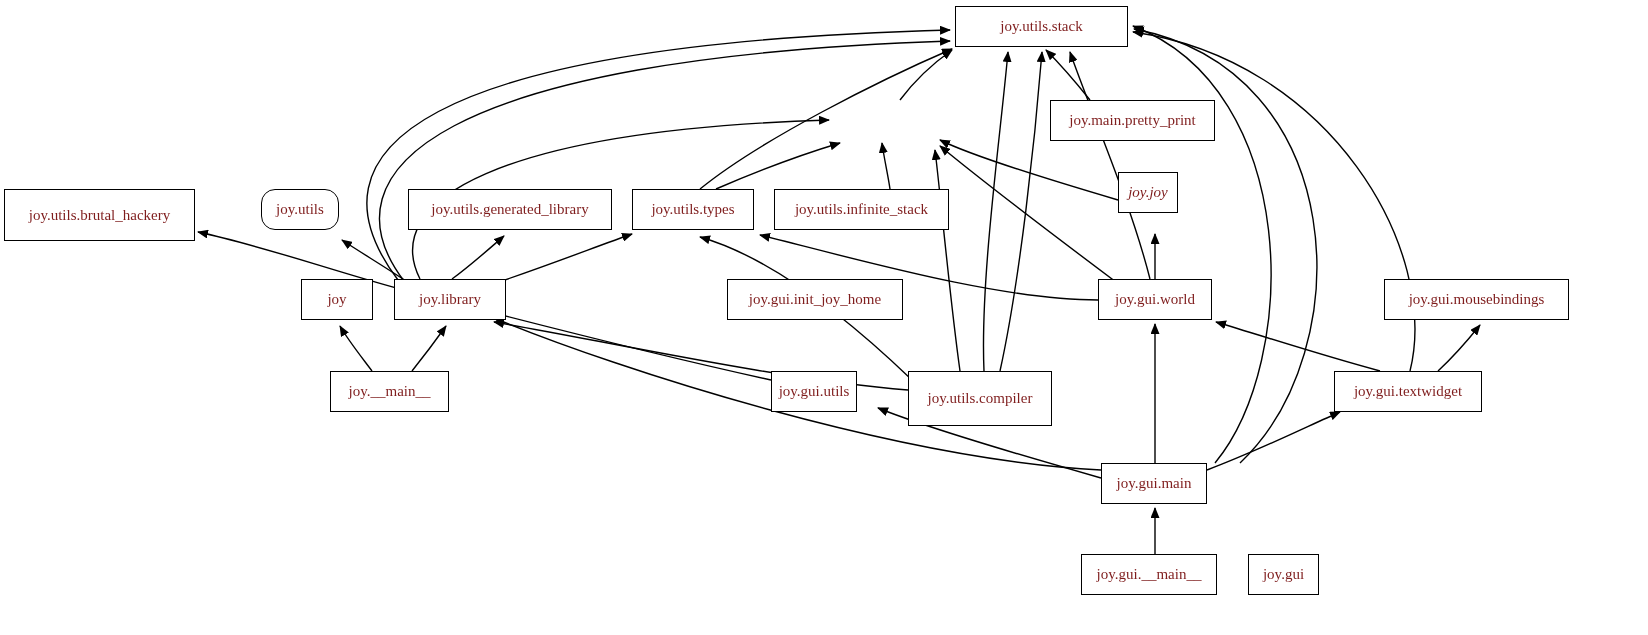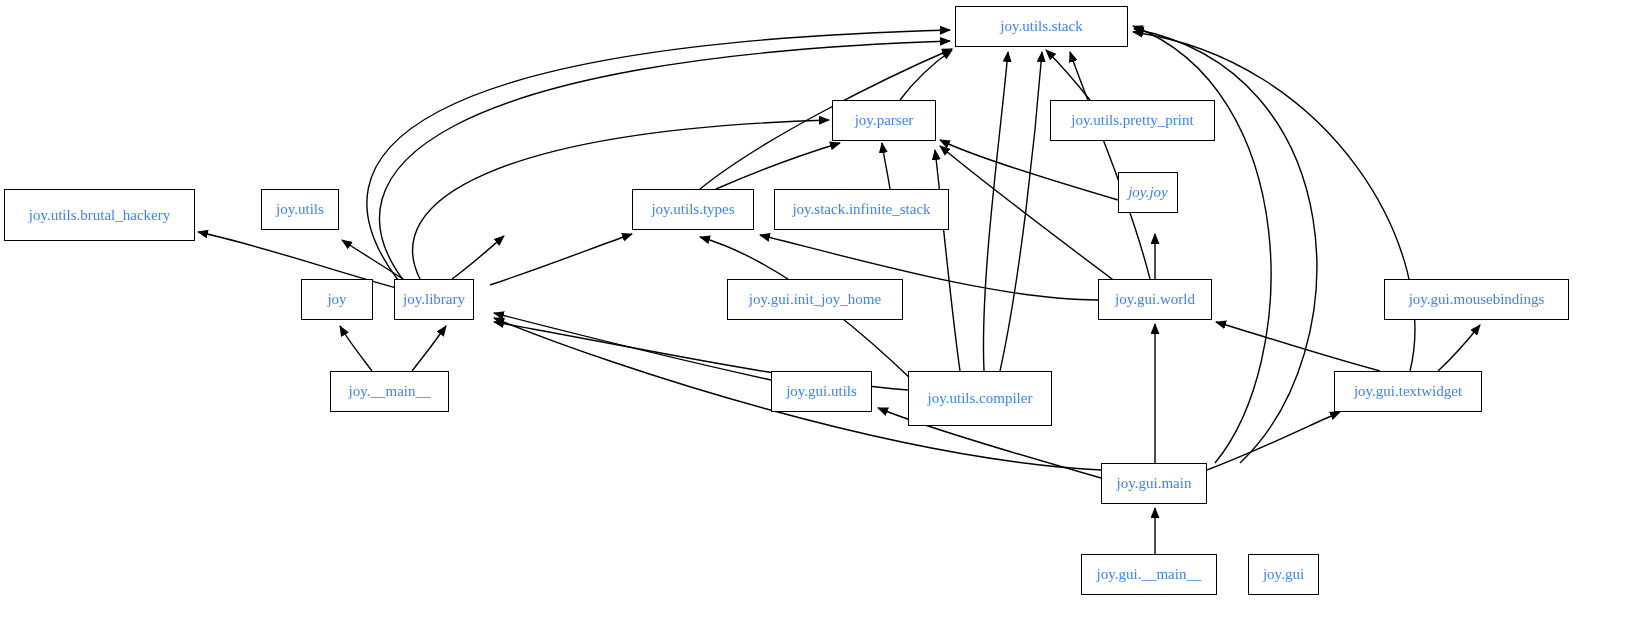--- a/index.html
+++ b/index.html
@@ -40,21 +40,21 @@
     justify-content: center;
     font-family: "Liberation Serif", "DejaVu Serif", serif;
     font-size: 15px;
     color: #000000;
     line-height: 1;
     white-space: nowrap;
   }
   .node-label {
     font-family: "Liberation Serif", "DejaVu Serif", serif;
     font-size: 15px;
-    color: #3b82f6;
+    color: #7f1d1d;
   }
 </style>
 </head>
 <body>
 
 <div id="canvas" style="width: 1648px; height: 635px;">
 
   <svg id="edge-layer" viewBox="0 0 1648 635" width="1648" height="635" xmlns="http://www.w3.org/2000/svg">
     <defs>
       <marker id="ah" markerWidth="11" markerHeight="9" refX="10" refY="4.5" orient="auto" markerUnits="userSpaceOnUse">
@@ -131,60 +131,60 @@
 
       <path d="M1155,554 C1155,540 1155,525 1155,508"></path>
 
     </g>
   </svg>
 
   <div id="node-layer">
       <div class="node" style="left: 955px; top: 6px; width: 173px; height: 41px;">
         <span class="node-label">joy.utils.stack</span>
       </div>
-      <div class="node" style="left: 832px; top: 100px; width: 104px; height: 41px;">
-        <span class="node-label">joy.parser</span>
-      </div>
       <div class="node" style="left: 1050px; top: 100px; width: 165px; height: 41px;">
-        <span class="node-label">joy.utils.pretty_print</span>
+        <span class="node-label">joy.main.pretty_print</span>
       </div>
       <div class="node" style="left: 4px; top: 189px; width: 191px; height: 52px;">
         <span class="node-label">joy.utils.brutal_hackery</span>
       </div>
-      <div class="node" style="left: 261px; top: 189px; width: 78px; height: 41px;">
+      <div class="node" style="left: 261px; top: 189px; width: 78px; height: 41px; border-radius: 14px;">
         <span class="node-label">joy.utils</span>
+      </div>
+      <div class="node" style="left: 408px; top: 189px; width: 204px; height: 41px;">
+        <span class="node-label">joy.utils.generated_library</span>
       </div>
       <div class="node" style="left: 632px; top: 189px; width: 122px; height: 41px;">
         <span class="node-label">joy.utils.types</span>
       </div>
       <div class="node" style="left: 774px; top: 189px; width: 175px; height: 41px;">
-        <span class="node-label">joy.stack.infinite_stack</span>
+        <span class="node-label">joy.utils.infinite_stack</span>
       </div>
       <div class="node" style="left: 1118px; top: 172px; width: 60px; height: 41px; font-style: italic;">
         <span class="node-label">joy.joy</span>
       </div>
       <div class="node" style="left: 301px; top: 279px; width: 72px; height: 41px;">
         <span class="node-label">joy</span>
       </div>
-      <div class="node" style="left: 394px; top: 279px; width: 80px; height: 41px;">
+      <div class="node" style="left: 394px; top: 279px; width: 112px; height: 41px;">
         <span class="node-label">joy.library</span>
       </div>
       <div class="node" style="left: 727px; top: 279px; width: 176px; height: 41px;">
         <span class="node-label">joy.gui.init_joy_home</span>
       </div>
       <div class="node" style="left: 1098px; top: 279px; width: 114px; height: 41px;">
         <span class="node-label">joy.gui.world</span>
       </div>
       <div class="node" style="left: 1384px; top: 279px; width: 185px; height: 41px;">
         <span class="node-label">joy.gui.mousebindings</span>
       </div>
       <div class="node" style="left: 330px; top: 371px; width: 119px; height: 41px;">
         <span class="node-label">joy.__main__</span>
       </div>
-      <div class="node" style="left: 771px; top: 371px; width: 101px; height: 41px;">
+      <div class="node" style="left: 771px; top: 371px; width: 86px; height: 41px;">
         <span class="node-label">joy.gui.utils</span>
       </div>
       <div class="node" style="left: 908px; top: 371px; width: 144px; height: 55px;">
         <span class="node-label">joy.utils.compiler</span>
       </div>
       <div class="node" style="left: 1334px; top: 371px; width: 148px; height: 41px;">
         <span class="node-label">joy.gui.textwidget</span>
       </div>
       <div class="node" style="left: 1101px; top: 463px; width: 106px; height: 41px;">
         <span class="node-label">joy.gui.main</span>

